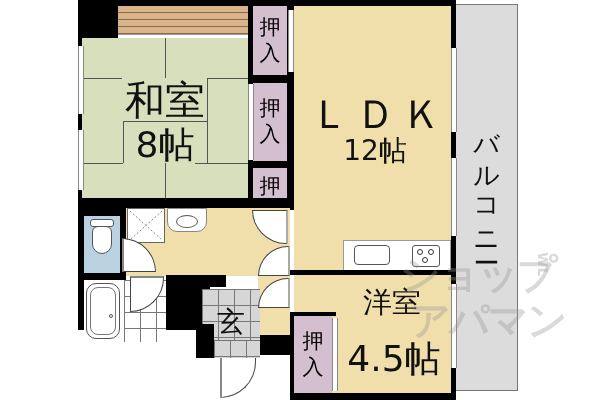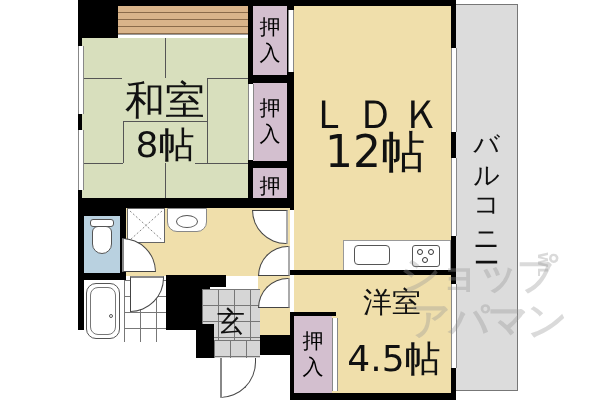--- a/index.html
+++ b/index.html
@@ -69,21 +69,21 @@
 <div class="abs closet" style="left:252px;top:167px;width:36px;height:38px;padding-top:5px;">
   <div class="closet-lbl">押</div>
 </div>
 
 <div class="window" style="left:248px;top:84px;width:4px;height:76px;"></div>
 <div class="window" style="left:288px;top:10px;width:4px;height:62px;"></div>
 
 <div class="abs wall" style="left:451px;top:0;width:5px;height:400px;"></div>
 <div class="abs floor" style="left:294px;top:6px;width:157px;height:265px;"></div>
 <div class="lbl" style="left:310px;top:94px;width:130px;font-size:40px;letter-spacing:6px;">ＬＤＫ</div>
-<div class="lbl" style="left:320px;top:130px;width:110px;font-size:44px;">12帖</div>
+<div class="lbl" style="left:320px;top:137px;width:110px;font-size:28px;">12帖</div>
 
 <div class="window" style="left:451px;top:48px;width:4px;height:84px;"></div>
 <div class="window" style="left:451px;top:158px;width:4px;height:78px;"></div>
 
 <div class="abs" style="left:343px;top:240px;width:108px;height:31px;background:#fff;border:1px solid #999;">
   <div class="abs" style="left:10px;top:4px;width:36px;height:20px;border:1px solid #555;border-radius:4px;background:#fff;"></div>
   <div class="abs" style="left:68px;top:4px;width:28px;height:22px;border:1px solid #555;border-radius:3px;background:#fff;">
     <div class="abs" style="left:4px;top:3px;width:6px;height:6px;border:1px solid #333;border-radius:50%;"></div>
     <div class="abs" style="left:15px;top:3px;width:6px;height:6px;border:1px solid #333;border-radius:50%;"></div>
     <div class="abs" style="left:9px;top:11px;width:6px;height:6px;border:1px solid #333;border-radius:50%;"></div>

